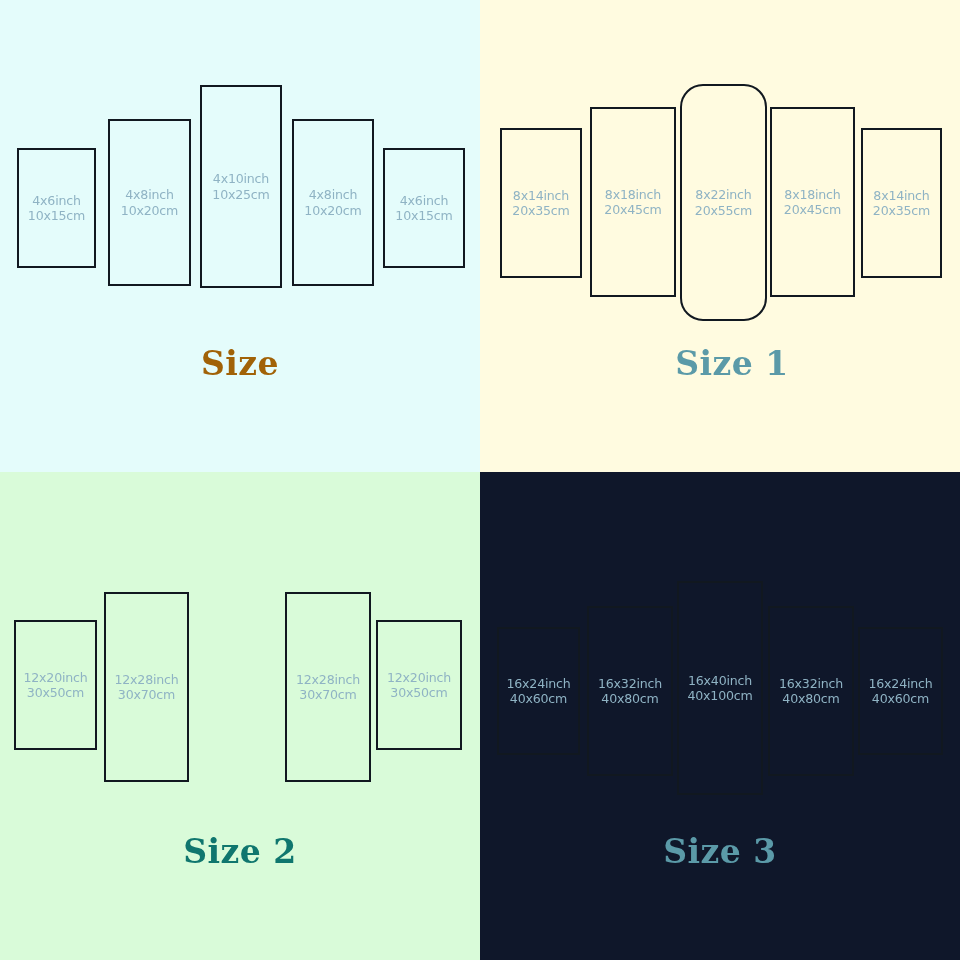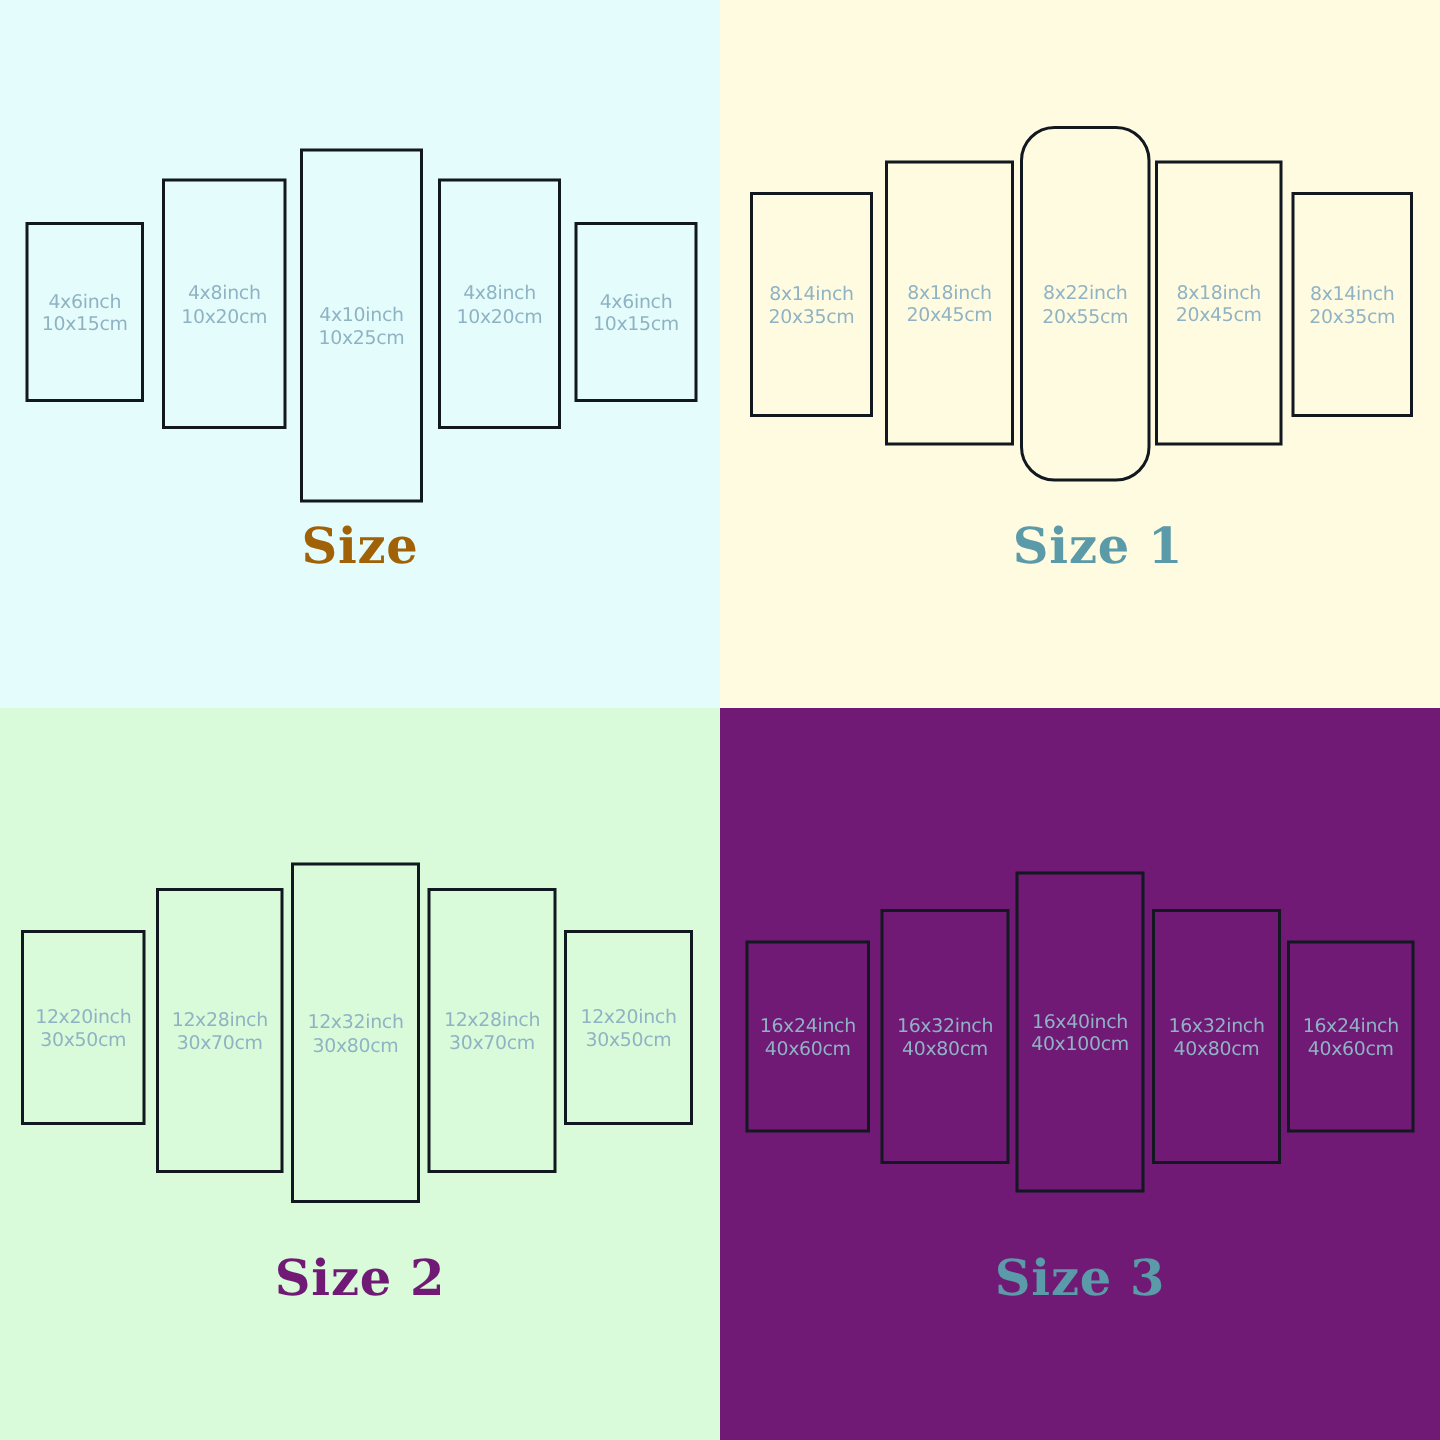--- a/index.html
+++ b/index.html
@@ -67,21 +67,21 @@
 <div id="root">
 
   <div class="quadrant q-tl" style="background: rgb(228, 252, 251);">
     <div class="panels">
         <div class="panel" style="left: 17px; top: 148px; width: 79px; height: 120px; border-color: rgb(17, 24, 32);">
           <div class="panel-label" style="color: rgb(143, 179, 196);"><span>4x6inch</span><span class="l2">10x15cm</span></div>
         </div>
         <div class="panel" style="left: 108px; top: 119px; width: 83px; height: 167px; border-color: rgb(17, 24, 32);">
           <div class="panel-label" style="color: rgb(143, 179, 196);"><span>4x8inch</span><span class="l2">10x20cm</span></div>
         </div>
-        <div class="panel" style="left: 200px; top: 99px; width: 82px; height: 236px; border-color: rgb(17, 24, 32);">
+        <div class="panel" style="left: 200px; top: 85px; width: 82px; height: 203px; border-color: rgb(17, 24, 32);">
           <div class="panel-label" style="color: rgb(143, 179, 196);"><span>4x10inch</span><span class="l2">10x25cm</span></div>
         </div>
         <div class="panel" style="left: 292px; top: 119px; width: 82px; height: 167px; border-color: rgb(17, 24, 32);">
           <div class="panel-label" style="color: rgb(143, 179, 196);"><span>4x8inch</span><span class="l2">10x20cm</span></div>
         </div>
         <div class="panel" style="left: 383px; top: 148px; width: 82px; height: 120px; border-color: rgb(17, 24, 32);">
           <div class="panel-label" style="color: rgb(143, 179, 196);"><span>4x6inch</span><span class="l2">10x15cm</span></div>
         </div>
       </div>
     <div class="q-title" style="top: 344px; color: #a16207;">Size</div>
@@ -109,34 +109,31 @@
   </div>
 
   <div class="quadrant q-bl" style="background: rgb(217, 251, 217);">
     <div class="panels">
         <div class="panel" style="left: 14px; top: 148px; width: 83px; height: 130px; border-color: rgb(17, 24, 32);">
           <div class="panel-label" style="color: rgb(143, 179, 196);"><span>12x20inch</span><span class="l2">30x50cm</span></div>
         </div>
         <div class="panel" style="left: 104px; top: 120px; width: 85px; height: 190px; border-color: rgb(17, 24, 32);">
           <div class="panel-label" style="color: rgb(143, 179, 196);"><span>12x28inch</span><span class="l2">30x70cm</span></div>
         </div>
-        <div class="panel" style="left: 194px; top: 103px; width: 86px; height: 227px; border-color: rgb(17, 24, 32);">
-          <div class="panel-label" style="color: rgb(143, 179, 196);"><span>12x32inch</span><span class="l2">30x80cm</span></div>
-        </div>
         <div class="panel" style="left: 285px; top: 120px; width: 86px; height: 190px; border-color: rgb(17, 24, 32);">
           <div class="panel-label" style="color: rgb(143, 179, 196);"><span>12x28inch</span><span class="l2">30x70cm</span></div>
         </div>
         <div class="panel" style="left: 376px; top: 148px; width: 86px; height: 130px; border-color: rgb(17, 24, 32);">
           <div class="panel-label" style="color: rgb(143, 179, 196);"><span>12x20inch</span><span class="l2">30x50cm</span></div>
         </div>
       </div>
-    <div class="q-title" style="top: 360px; color: #701a75;">Size 2</div>
+    <div class="q-title" style="top: 360px; color: #0f766e;">Size 2</div>
   </div>
 
-  <div class="quadrant q-br" style="background: #701a75;">
+  <div class="quadrant q-br" style="background: #0f172a;">
     <div class="panels">
         <div class="panel" style="left: 17px; top: 155px; width: 83px; height: 128px; border-color: rgb(17, 24, 32);">
           <div class="panel-label" style="color: rgb(143, 179, 196);"><span>16x24inch</span><span class="l2">40x60cm</span></div>
         </div>
         <div class="panel" style="left: 107px; top: 134px; width: 86px; height: 170px; border-color: rgb(17, 24, 32);">
           <div class="panel-label" style="color: rgb(143, 179, 196);"><span>16x32inch</span><span class="l2">40x80cm</span></div>
         </div>
         <div class="panel" style="left: 197px; top: 109px; width: 86px; height: 214px; border-color: rgb(17, 24, 32);">
           <div class="panel-label" style="color: rgb(143, 179, 196);"><span>16x40inch</span><span class="l2">40x100cm</span></div>
         </div>

